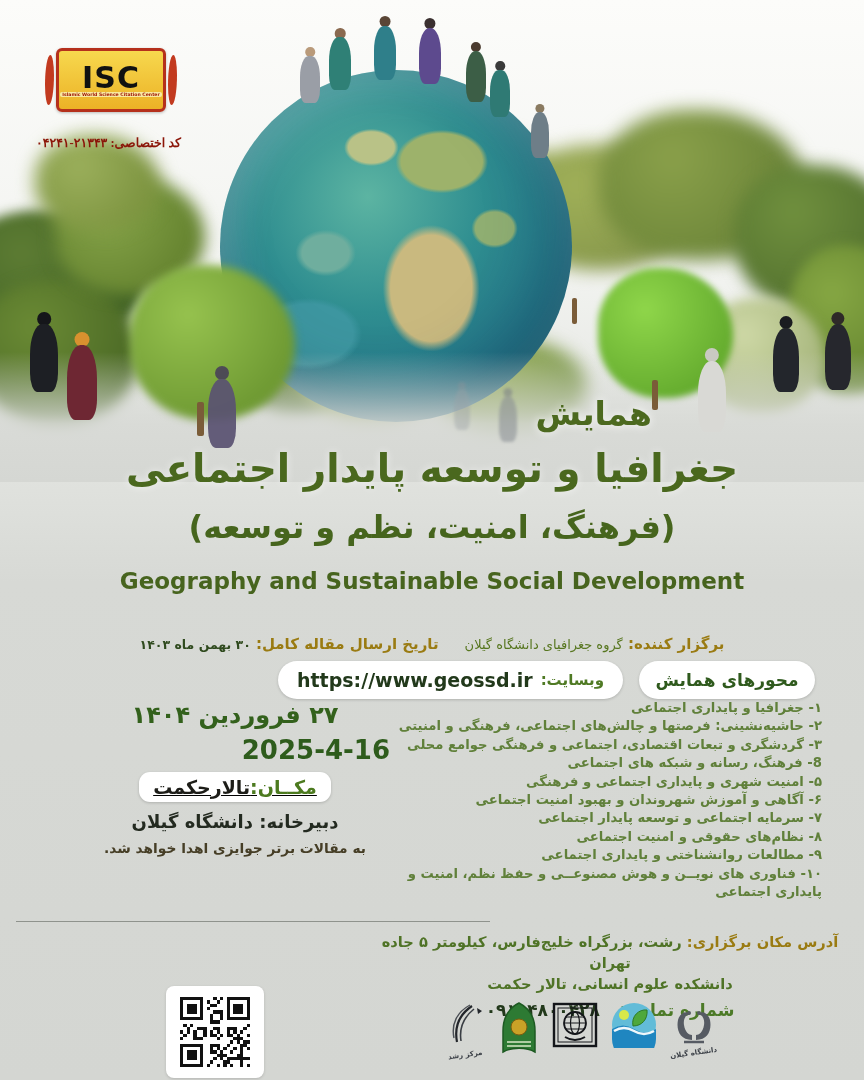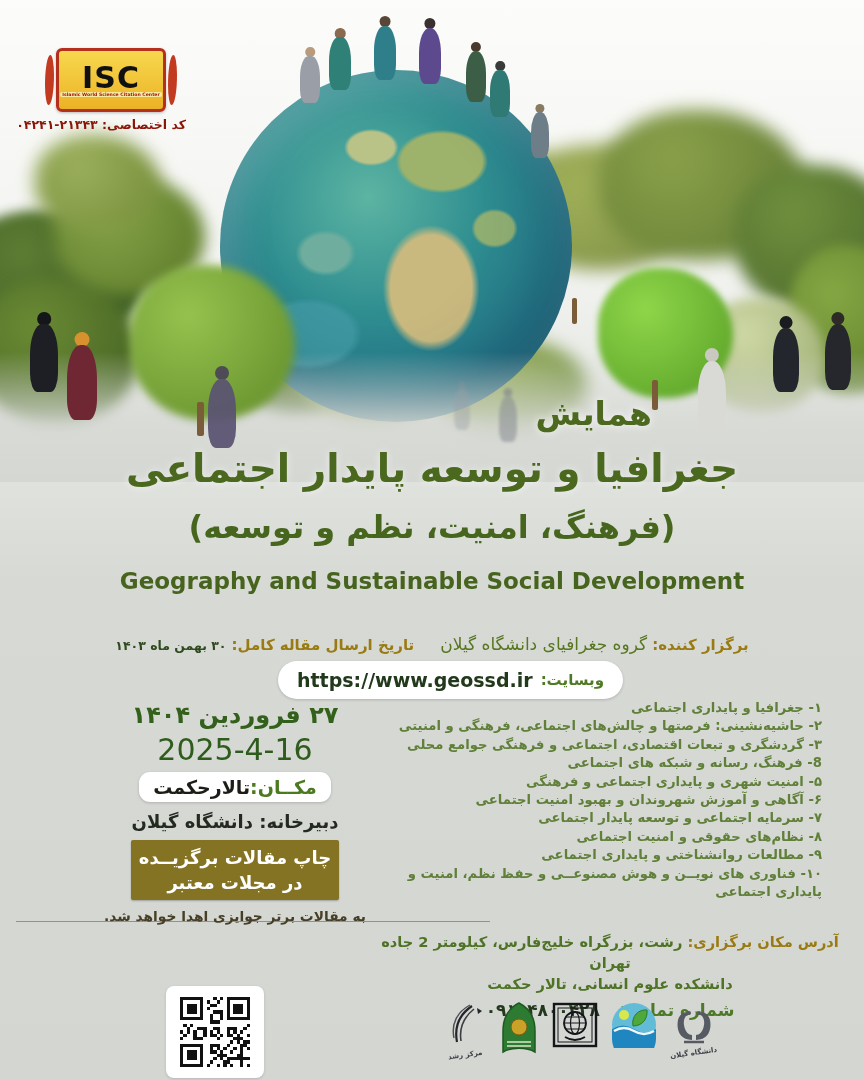--- a/index.html
+++ b/index.html
@@ -34,47 +34,47 @@
     background:linear-gradient(180deg,rgba(215,217,213,0) 0%,rgba(215,217,213,.85) 55%,#d5d7d3 100%);}
   
   .isc{left:36px;top:48px;width:150px;text-align:left;z-index:6;}
   .isc-box{position:relative;margin:0 auto;width:104px;height:58px;border:3px solid #b5301c;border-radius:6px;
     background:linear-gradient(180deg,#f7d84e,#ecb226);display:flex;flex-direction:column;align-items:center;justify-content:center;
     box-shadow:0 1px 3px rgba(0,0,0,.25);}
   .isc-box:before,.isc-box:after{content:"";position:absolute;top:4px;bottom:4px;width:9px;background:#c23a1f;border-radius:60% 40% 60% 40%;}
   .isc-box:before{left:-14px;} .isc-box:after{right:-14px;}
   .isc-word{font-weight:bold;font-size:30px;line-height:28px;color:#111;letter-spacing:1px;}
   .isc-cap{font-size:4.6px;color:#9c1206;font-weight:bold;background:#f8e9a0;padding:0 2px;border-radius:2px;white-space:nowrap;}
-  .isc-code{margin-top:5px;font-size:12.5px;font-weight:bold;color:#8b1508;white-space:nowrap;}
+  .isc-code{margin-top:23px;font-size:12.5px;font-weight:bold;color:#8b1508;white-space:nowrap;font-family:Liberation Serif, serif;}
   
   .kicker{right:212px;top:394px;font-size:33px;font-weight:bold;color:#4c691f;z-index:6;text-shadow:0 0 10px rgba(255,255,255,.9);}
   .title-fa{left:0;right:0;top:446px;text-align:center;font-size:39px;font-weight:bold;color:#4a681e;z-index:6;text-shadow:0 0 8px rgba(255,255,255,.6);}
   .subtitle-fa{left:0;right:0;top:508px;text-align:center;font-size:32px;font-weight:bold;color:#46651d;z-index:6;}
   .title-en{left:0;right:0;top:568px;text-align:center;font-size:23px;font-weight:600;color:#47641e;direction:ltr;z-index:6;}
   .subtitle-en{left:0;right:0;top:596px;text-align:center;font-size:21px;font-weight:600;color:#47641e;direction:ltr;z-index:6;}
   .org-row{left:0;right:0;top:634px;display:flex;justify-content:center;gap:26px;align-items:baseline;z-index:6;}
   .lbl-gold{color:#9a7b12;font-weight:bold;font-size:15px;}
-  .org-val{color:#57761f;font-size:17px;}
+  .org-val{color:#57761f;font-size:13px;}
   .deadline-val{color:#2f4a1e;font-weight:bold;font-size:12.5px;}
   
   .pill{position:absolute;top:661px;height:38px;background:#fff;border-radius:19px;z-index:6;
     display:flex;align-items:center;justify-content:center;box-shadow:0 1px 3px rgba(0,0,0,.18);}
   .pill-topics{right:49px;width:176px;font-size:17px;font-weight:bold;color:#2f5a1d;}
   .pill-web{left:278px;width:345px;gap:8px;}
   .web-label{font-size:15px;font-weight:bold;color:#4f7a24;}
   .web-url{font-size:19px;font-weight:bold;color:#22391b;direction:ltr;}
   
   .topics{right:42px;top:699px;width:445px;z-index:6;text-align:right;}
   .topic{font-size:13.2px;line-height:18.4px;color:#60803a;font-weight:600;}
   .rule{position:absolute;left:16px;width:474px;top:921px;border-top:1.5px solid #8f938d;z-index:6;}
   
   .leftcol{left:80px;top:698px;width:310px;text-align:center;z-index:6;}
   .date-fa{font-size:24px;font-weight:bold;color:#33611c;line-height:34px;}
-  .date-en{font-size:30px;font-weight:normal;color:#2e5c1c;direction:ltr;line-height:36px;}
-  .loc-pill{display:inline-block;margin-top:4px;background:#fff;border-radius:11px;padding:4px 14px;box-shadow:0 1px 3px rgba(0,0,0,.18);}
+  .date-en{font-size:26px;font-weight:bold;color:#2e5c1c;direction:ltr;line-height:36px;text-align:right;}
+  .loc-pill{display:inline-block;margin-top:4px;background:#fff;border-radius:11px;padding:4px 14px;box-shadow:0 1px 3px rgba(0,0,0,.18);text-decoration:underline;}
   .loc-label{font-size:19px;font-weight:bold;color:#4c7a1f;}
   .loc-val{font-size:19px;font-weight:bold;color:#1d1d18;}
   .secretariat{margin-top:9px;font-size:18px;font-weight:bold;color:#232a20;}
   .sci-sec{margin-top:3px;font-size:15px;font-weight:bold;color:#35352c;}
   .gold-box{margin:8px auto 0;width:196px;background:#847323;color:#fff;font-size:18px;font-weight:bold;line-height:25px;padding:5px 6px;border-radius:2px;box-shadow:0 1px 2px rgba(0,0,0,.25);}
   .award{margin-top:8px;font-size:13.8px;font-weight:bold;color:#463e26;}
   
   .address{left:370px;right:14px;top:931px;text-align:center;z-index:6;}
   .addr-line{font-size:14.6px;font-weight:bold;color:#4f7326;line-height:21px;}
   .addr-label{color:#9a7b12;}
@@ -196,20 +196,21 @@
     <span>
       <span class="lbl-gold">برگزار کننده:</span>
       <span class="org-val">گروه جغرافیای دانشگاه گیلان</span>
     </span>
     <span>
       <span class="lbl-gold">تاریخ ارسال مقاله کامل:</span>
       <span class="deadline-val">۳۰ بهمن ماه ۱۴۰۳</span>
     </span>
   </div>
 
+  <div class="pill pill-topics">محورهای همایش</div>
   <div class="pill pill-web">
     <span class="web-label">وبسایت:</span>
     <span class="web-url">https://www.geossd.ir</span>
   </div>
 
   <div class="abs topics">
     <div class="topic">۱- جغرافیا و پایداری اجتماعی</div>
     <div class="topic">۲- حاشیه‌نشینی: فرصتها و چالش‌های اجتماعی، فرهنگی و امنیتی</div>
     <div class="topic">۳- گردشگری و تبعات اقتصادی، اجتماعی و فرهنگی جوامع محلی</div>
     <div class="topic">8- فرهنگ، رسانه و شبکه های اجتماعی</div>
@@ -223,31 +224,27 @@
 
   <div class="rule"></div>
 
   <div class="abs leftcol">
     <div class="date-fa">۲۷ فروردین ۱۴۰۴</div>
     <div class="date-en">2025-4-16</div>
     <div class="loc-pill">
       <span class="loc-label">مکــان:</span><span class="loc-val">تالارحکمت</span>
     </div>
     <div class="secretariat">دبیرخانه: دانشگاه گیلان</div>
-    <div class="gold-box">
-      <div>چاپ مقالات برگزیــده</div>
-      <div>در مجلات معتبر</div>
-    </div>
     <div class="award">به مقالات برتر جوایزی اهدا خواهد شد.</div>
   </div>
 
   <div class="abs address">
     <div class="addr-line">
       <span class="addr-label">آدرس مکان برگزاری:</span>
-      <span>رشت، بزرگراه خلیج‌فارس، کیلومتر 2 جاده تهران</span>
+      <span>رشت، بزرگراه خلیج‌فارس، کیلومتر ۵ جاده تهران</span>
     </div>
     <div class="addr-line">دانشکده علوم انسانی، تالار حکمت</div>
     <div class="phone-row">
       <span class="phone-label">شماره تماس:</span>
       <span class="phone-val">۰۹۱۱۴۸۰۰۴۲۸</span>
     </div>
   </div>
 
   <div class="qr-wrap">
       <div id="qr">

